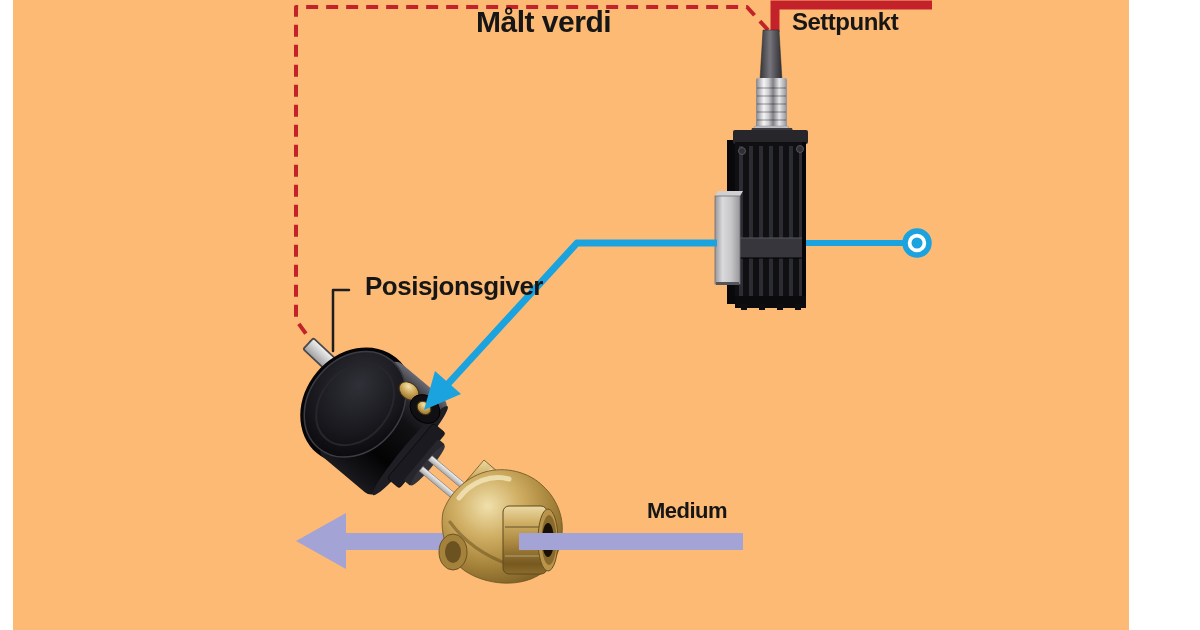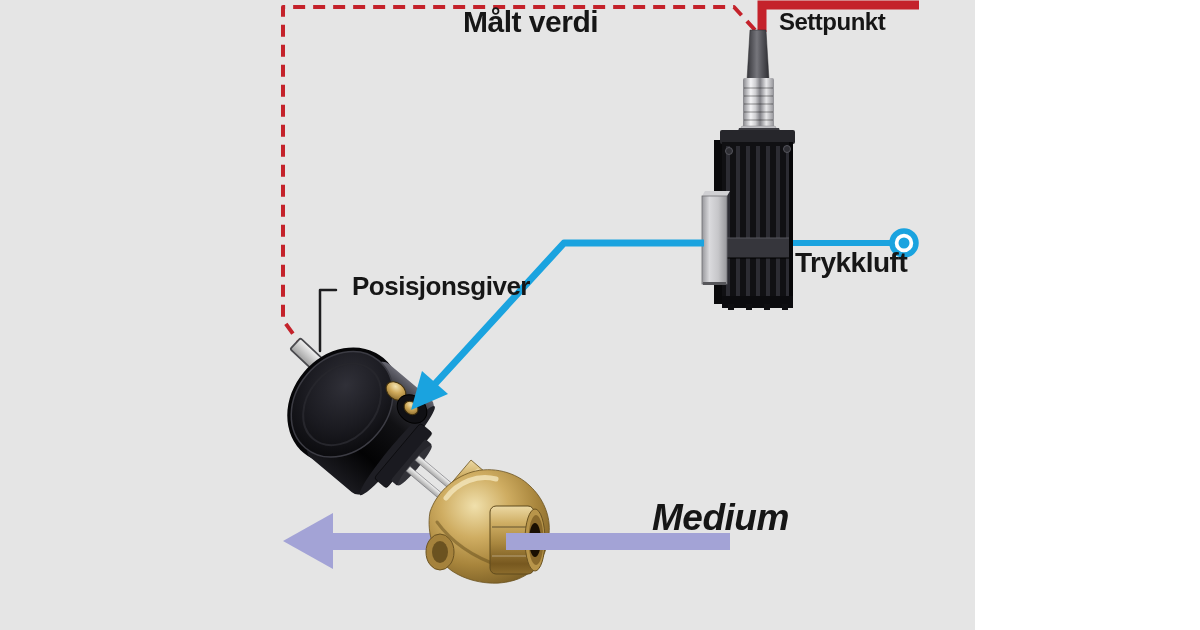--- a/index.html
+++ b/index.html
@@ -1,29 +1,29 @@
 <!DOCTYPE html>
 <html><head>
 <meta charset="utf-8">
 <style>
   html,body{margin:0;padding:0;background:#ffffff;}
   .stage{
-    position:relative;width:975px;height:630px;background:#e5e5e5;
-    overflow:hidden;font-family:"Liberation Sans",sans-serif;
+    position:relative;width:1116px;height:630px;background:#fdba74;
+    overflow:hidden;font-family:"Liberation Sans",sans-serif;margin-left:13px;
   }
   .stage svg{position:absolute;left:0;top:0;}
   .lbl{
     position:absolute;color:#161616;font-weight:700;letter-spacing:-0.5px;
     white-space:nowrap;line-height:1.05;
   }
   .lbl-malt{left:463px;top:6px;font-size:30px;}
   .lbl-sett{left:779px;top:9px;font-size:24px;}
   .lbl-trykk{left:795px;top:248px;font-size:28px;}
   .lbl-pos{left:352px;top:273px;font-size:26px;}
-  .lbl-med{left:652px;top:499px;font-size:37px;font-style:italic;}
+  .lbl-med{left:634px;top:499px;font-size:22px;}
 </style>
 </head>
 <body>
 
 <div class="stage">
 
 <svg width="1200" height="630" viewBox="0 0 1200 630">
   <defs>
     <linearGradient id="gMetal" x1="0" y1="0" x2="1" y2="0">
       <stop offset="0" stop-color="#85858a"></stop>
@@ -185,17 +185,16 @@
 
   <path d="M704,243 L564,243 L434,385" fill="none" stroke-width="7" stroke-linejoin="round" stroke="#1aa3df"></path>
   <polygon points="411,410 422,371 448,394" fill="#1aa3df"></polygon>
   <path d="M793,243 H890" fill="none" stroke-width="6" stroke="#1aa3df"></path>
   <circle cx="904" cy="243" r="12" fill="#ffffff" stroke-width="5.5" stroke="#1aa3df"></circle>
   <circle cx="904" cy="243" r="5.5" fill="#1aa3df"></circle>
 </svg>
 
   <div class="lbl lbl-malt">Målt verdi</div>
   <div class="lbl lbl-sett">Settpunkt</div>
-  <div class="lbl lbl-trykk">Trykkluft</div>
   <div class="lbl lbl-pos">Posisjonsgiver</div>
   <div class="lbl lbl-med">Medium</div>
 
 </div>
 
 </body></html>

